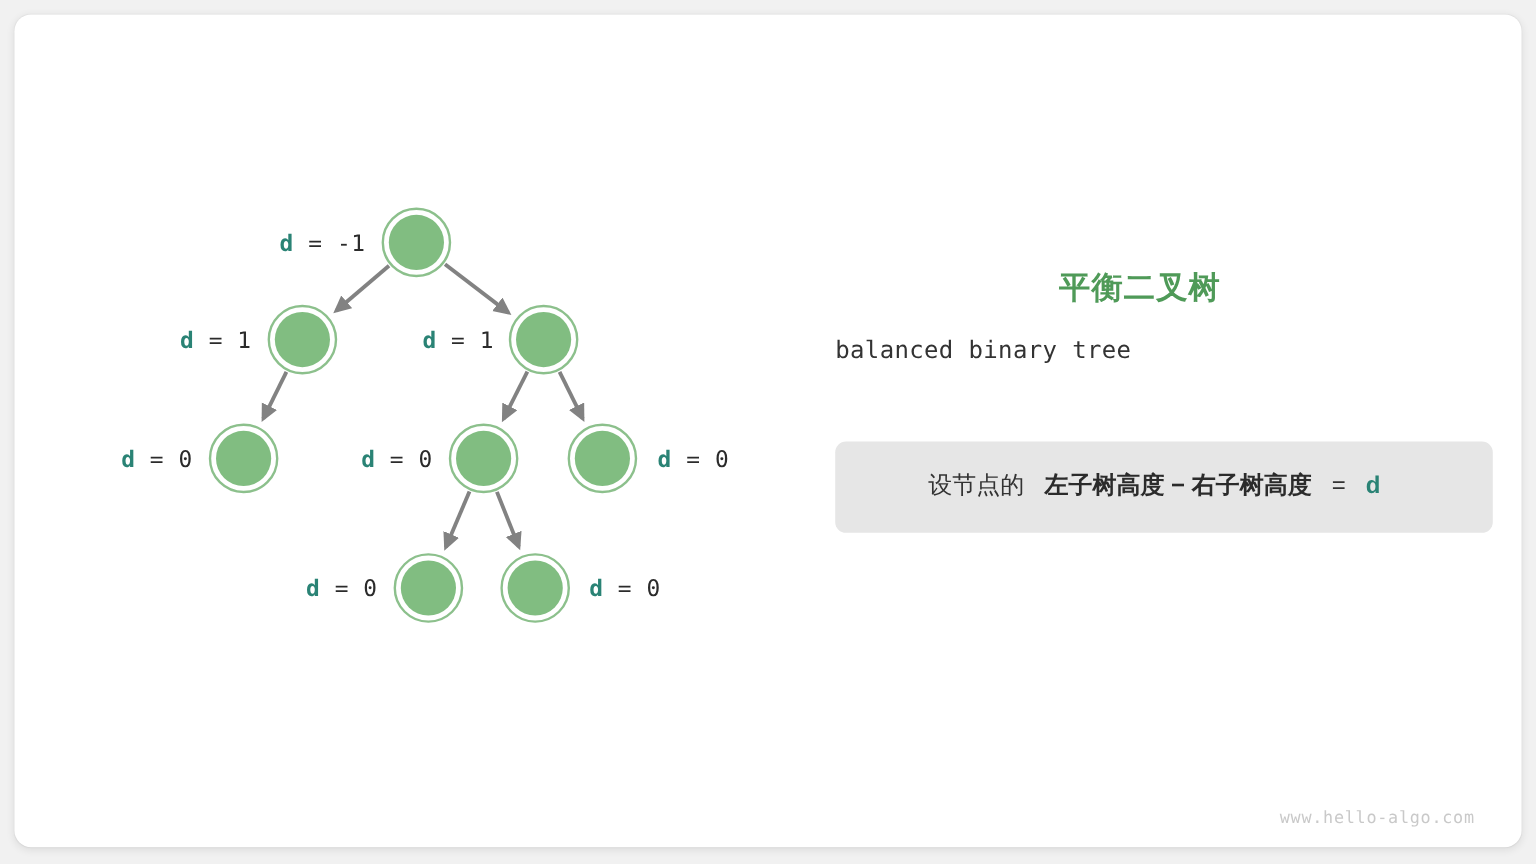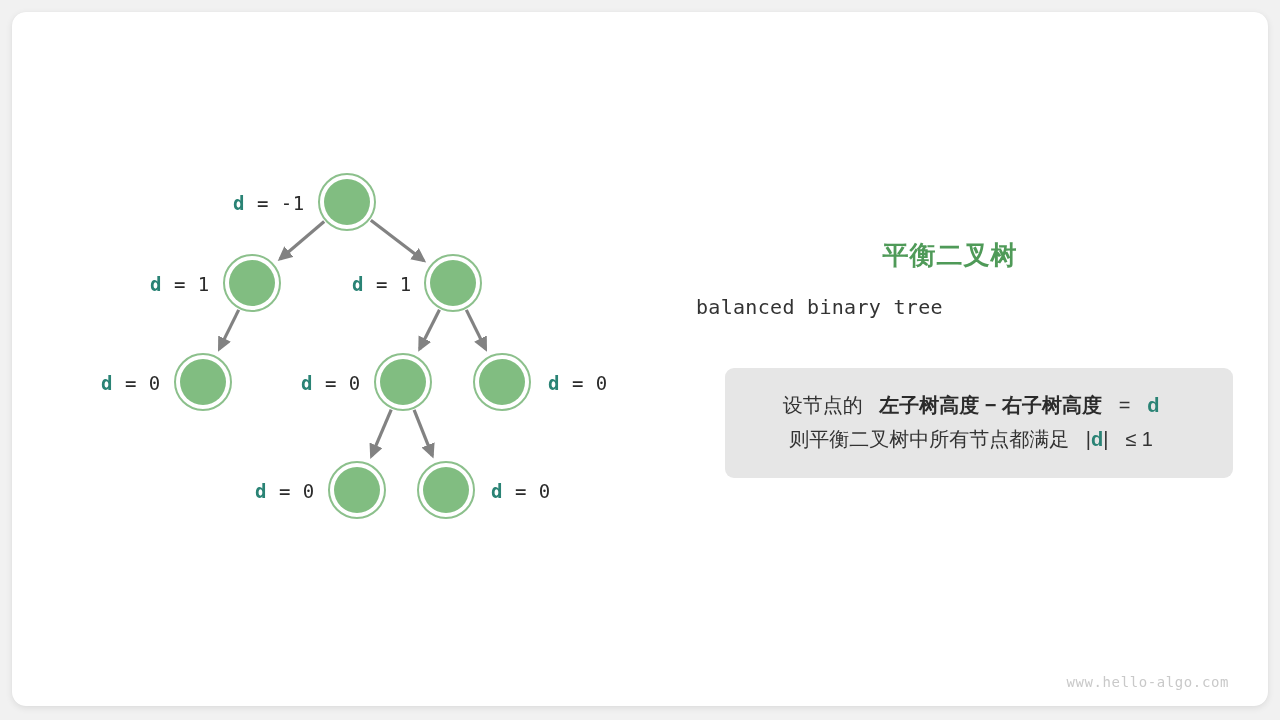--- a/index.html
+++ b/index.html
@@ -65,40 +65,39 @@
     top: 222px;
     width: 508px;
   }
   .panel-title {
     text-align: center;
     font-family: "Liberation Sans", sans-serif;
     font-size: 26px;
     font-weight: bold;
     color: #4f9a58;
     letter-spacing: 1px;
-    margin: 16px;
+    margin: 0;
   }
   .panel-subtitle {
     text-align: left;
     font-family: "DejaVu Sans Mono", "Liberation Mono", monospace;
     font-size: 20px;
     color: #333333;
     margin-top: 22px;
     letter-spacing: 0.3px;
   }
   .infobox {
     position: absolute;
     left: 696px;
     top: 368px;
-    width: 508px;
+    width: 548px;
     box-sizing: border-box;
     background: #e6e6e6;
     border-radius: 9px;
     padding: 20px 16px 22px 0;
-    margin-left: 29px;
   }
   .infoline {
     font-family: "Liberation Sans", sans-serif;
     font-size: 20px;
     color: #333333;
     text-align: center;
     line-height: 34px;
     white-space: nowrap;
   }
   .infoline .bold {
@@ -196,24 +195,17 @@
   <div class="infobox">
     <div class="infoline">
       <span>设节点的</span>
       &nbsp;
       <span class="bold">左子树高度 − 右子树高度</span>
       &nbsp;
       <span>=</span>
       &nbsp;
       <span class="var">d</span>
     </div>
-    <div class="infoline">
-      <span>则平衡二叉树中所有节点都满足</span>
-      &nbsp;
-      <span>|</span><span class="var">d</span><span>|</span>
-      &nbsp;
-      <span>≤ 1</span>
-    </div>
   </div>
 
   <div class="watermark">www.hello-algo.com</div>
 
 </div>
 
 </body></html>

